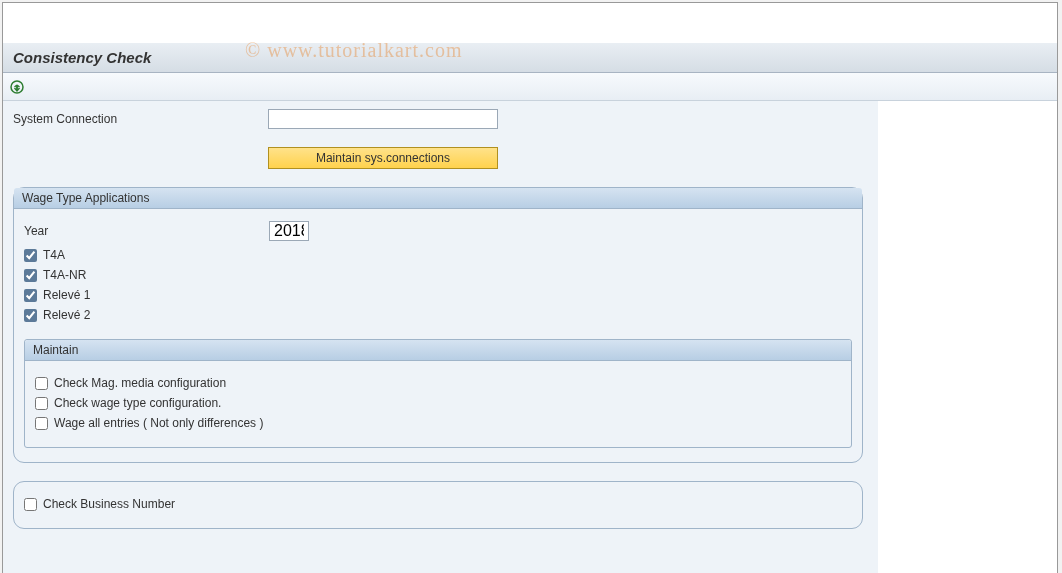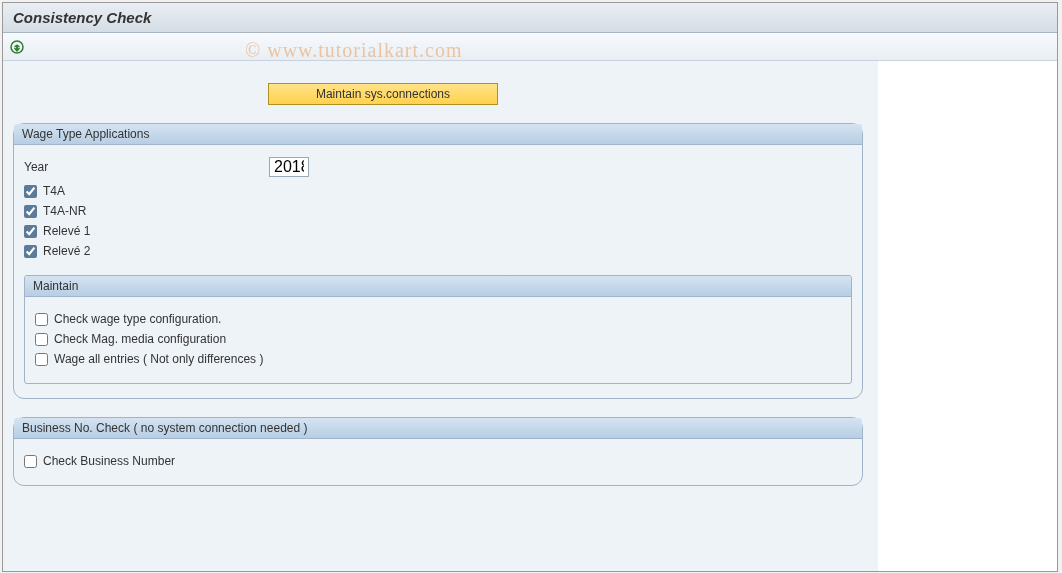--- a/index.html
+++ b/index.html
@@ -19,20 +19,21 @@
       width: 1056px;
     }
     .title-bar {
       background: linear-gradient(to bottom, #e9eef3 0%, #d5dde5 100%);
       border-bottom: 1px solid #a8b4c2;
       padding: 6px 10px;
       font-style: italic;
       font-weight: bold;
       font-size: 15px;
       color: #333;
+      margin-top: 40px;
     }
     .toolbar {
       background: linear-gradient(to bottom, #f7fafd 0%, #e8eef4 100%);
       border-bottom: 1px solid #c8d2dc;
       padding: 4px 6px;
       height: 28px;
       display: flex;
       align-items: center;
     }
     .execute-icon {
@@ -146,20 +147,24 @@
     <span class="execute-icon">
       <svg width="16" height="16" viewBox="0 0 16 16">
         <circle cx="8" cy="8" r="6" fill="none" stroke="#2e7d32" stroke-width="1.5"></circle>
         <path d="M8 4 L8 9 M8 9 L5.5 7 M8 9 L10.5 7" stroke="#2e7d32" stroke-width="1.5" fill="none" transform="rotate(180 8 8) translate(0 1)"></path>
         <path d="M8 12 L8 7 M5.5 9 L8 12 L10.5 9" stroke="#2e7d32" stroke-width="1.4" fill="none"></path>
       </svg>
     </span>
   </div>
   <div class="content">
 
+    <div class="field-row">
+      <span class="field-label">System Connection</span>
+      <input type="text" class="text-input" value="" style="">
+    </div>
     <div class="maintain-btn">Maintain sys.connections</div>
 
     <div class="group-box">
       <div class="group-header">Wage Type Applications</div>
       <div class="group-body">
         <div class="field-row">
           <span class="field-label" style="width:245px">Year</span>
           <input type="text" class="year-input" value="2018" style="">
         </div>
 
@@ -178,37 +183,36 @@
         <div class="check-row">
           <input type="checkbox" checked="" style="">
           <label>Relevé 2</label>
         </div>
 
         <div class="inner-group">
           <div class="group-header">Maintain</div>
           <div class="group-body">
             <div class="check-row">
               <input type="checkbox" style="">
-              <label>Check wage type configuration.</label>
+              <label>Check Mag. media configuration</label>
             </div>
             <div class="check-row">
               <input type="checkbox" style="">
-              <label>Check Mag. media configuration</label>
+              <label>Check wage type configuration.</label>
             </div>
             <div class="check-row">
               <input type="checkbox" style="">
               <label>Wage all entries ( Not only differences )</label>
             </div>
           </div>
         </div>
       </div>
     </div>
 
     <div class="group-box">
-      <div class="group-header">Business No. Check ( no system connection needed )</div>
       <div class="group-body">
         <div class="check-row">
           <input type="checkbox" style="">
           <label>Check Business Number</label>
         </div>
       </div>
     </div>
 
   </div>
 </div>

